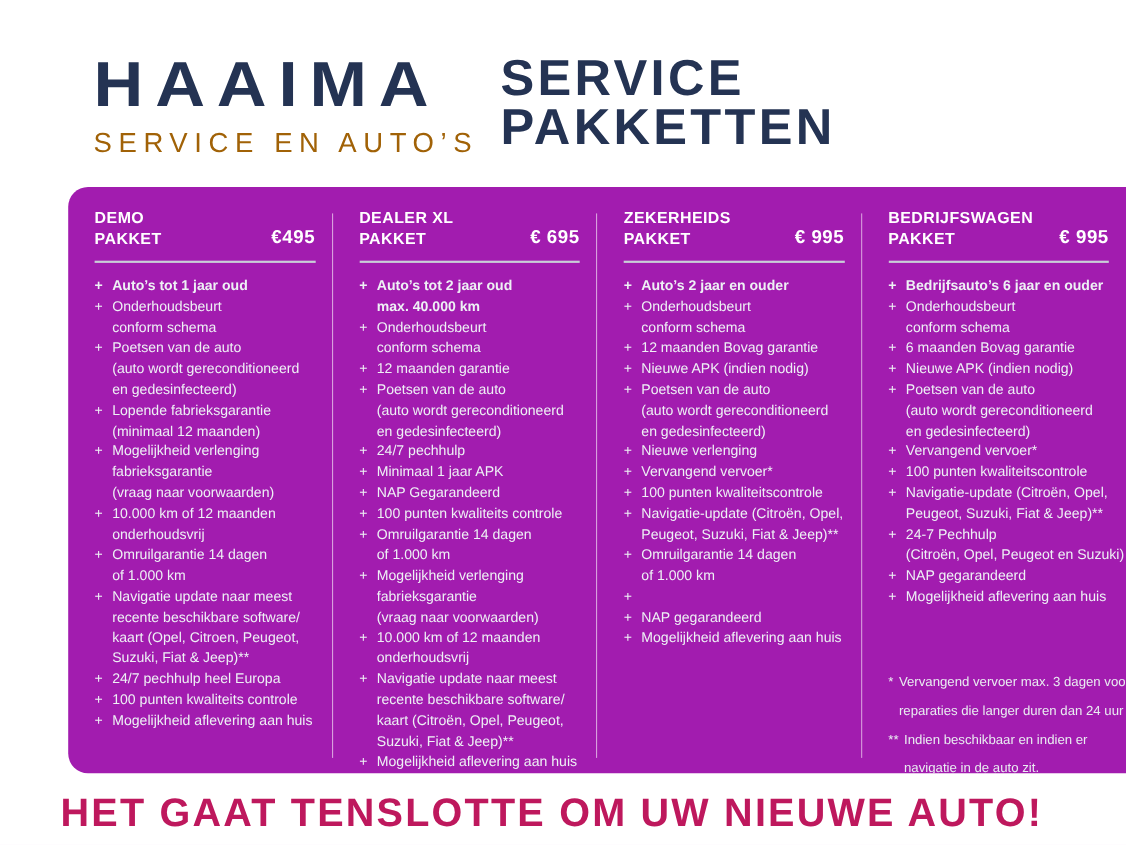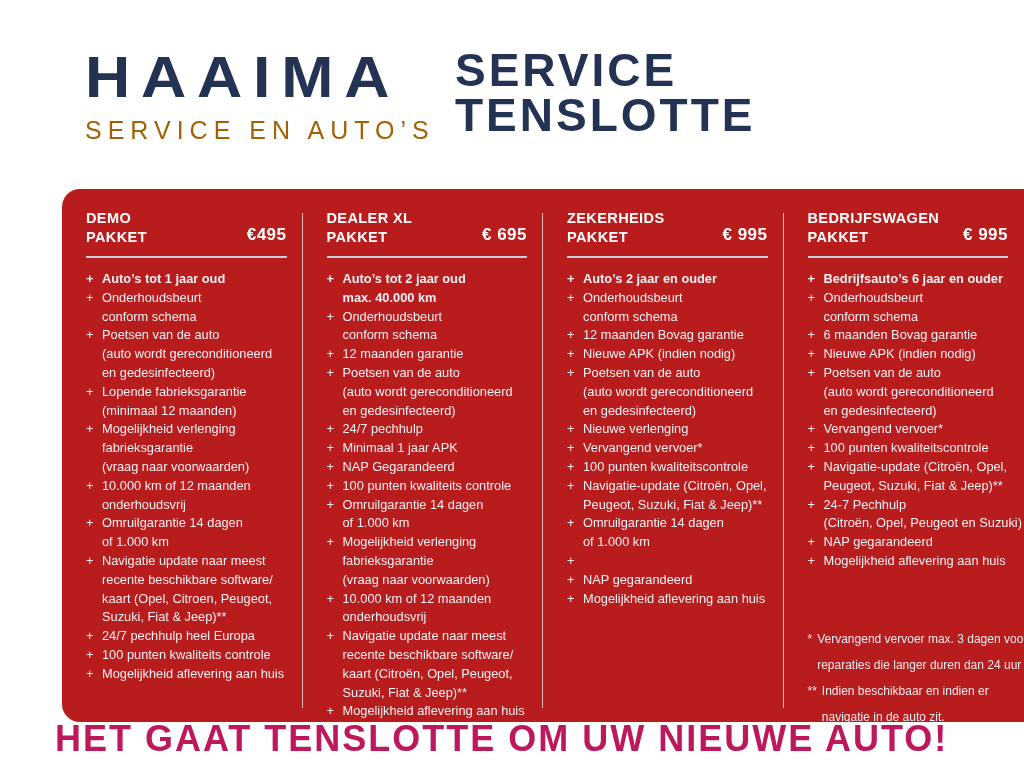--- a/index.html
+++ b/index.html
@@ -18,23 +18,22 @@
     color:#a16207;white-space:nowrap;
   }
   .poster-title{
     position:absolute;left:455px;top:48px;color:#243353;
     font-size:46px;font-weight:800;letter-spacing:3px;line-height:45px;
     white-space:nowrap;
   }
   
   .panel{
     position:absolute;left:62px;top:170px;width:962px;height:533px;
-    background:#b91c1c;border-radius:18px 0 0 18px;
+    background:#a21caf;border-radius:18px 0 0 18px;
     display:flex;
-    margin-top:19px;
   }
   .col{
     position:relative;width:25%;box-sizing:border-box;
     padding:20px 4px 0 24px;color:#eef1f5;overflow:hidden;
   }
   .col:not(:last-child)::after{
     content:"";position:absolute;right:0;top:24px;bottom:14px;width:1px;
     background:rgba(255,255,255,.72);
   }
   .pkg-head{display:flex;justify-content:space-between;align-items:flex-end;gap:4px;padding-right:12px;}
@@ -61,21 +60,21 @@
 
 <div class="page">
 
   <header>
     <div class="brand">
       <div class="brand-name">HAAIMA</div>
       <div class="brand-tagline">SERVICE EN AUTO’S</div>
     </div>
     <div class="poster-title">
       <div>SERVICE</div>
-      <div>TENSLOTTE</div>
+      <div>PAKKETTEN</div>
     </div>
   </header>
 
   <section class="panel">
   <div class="col">
     <div class="pkg-head">
       <div class="pkg-name">
         <div>DEMO</div>
         <div>PAKKET</div>
       </div>

